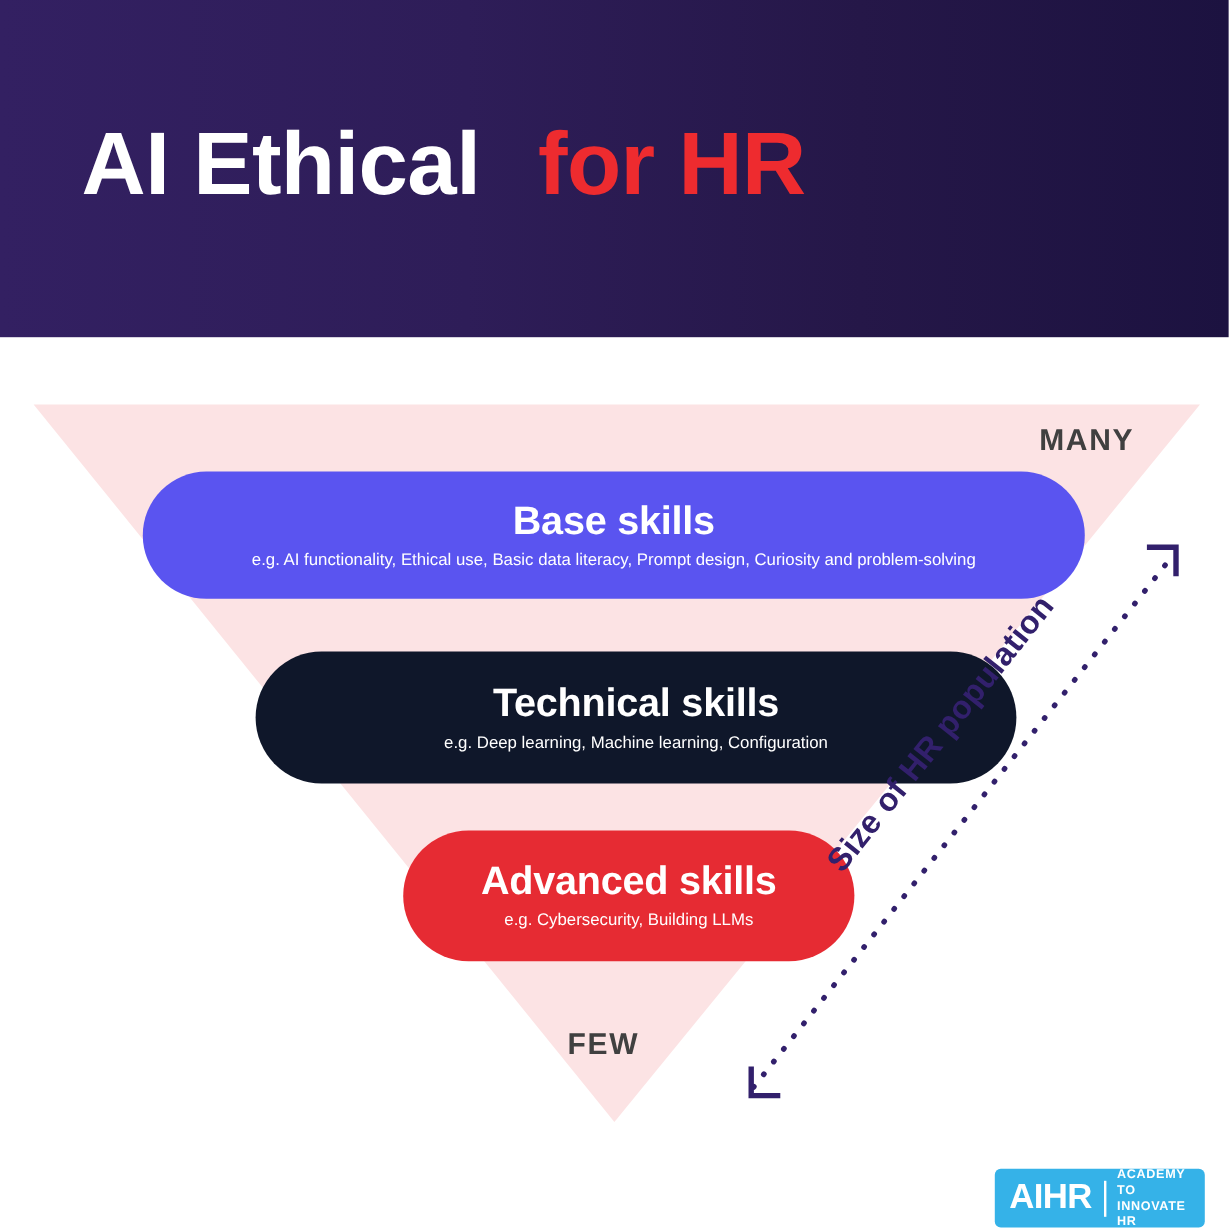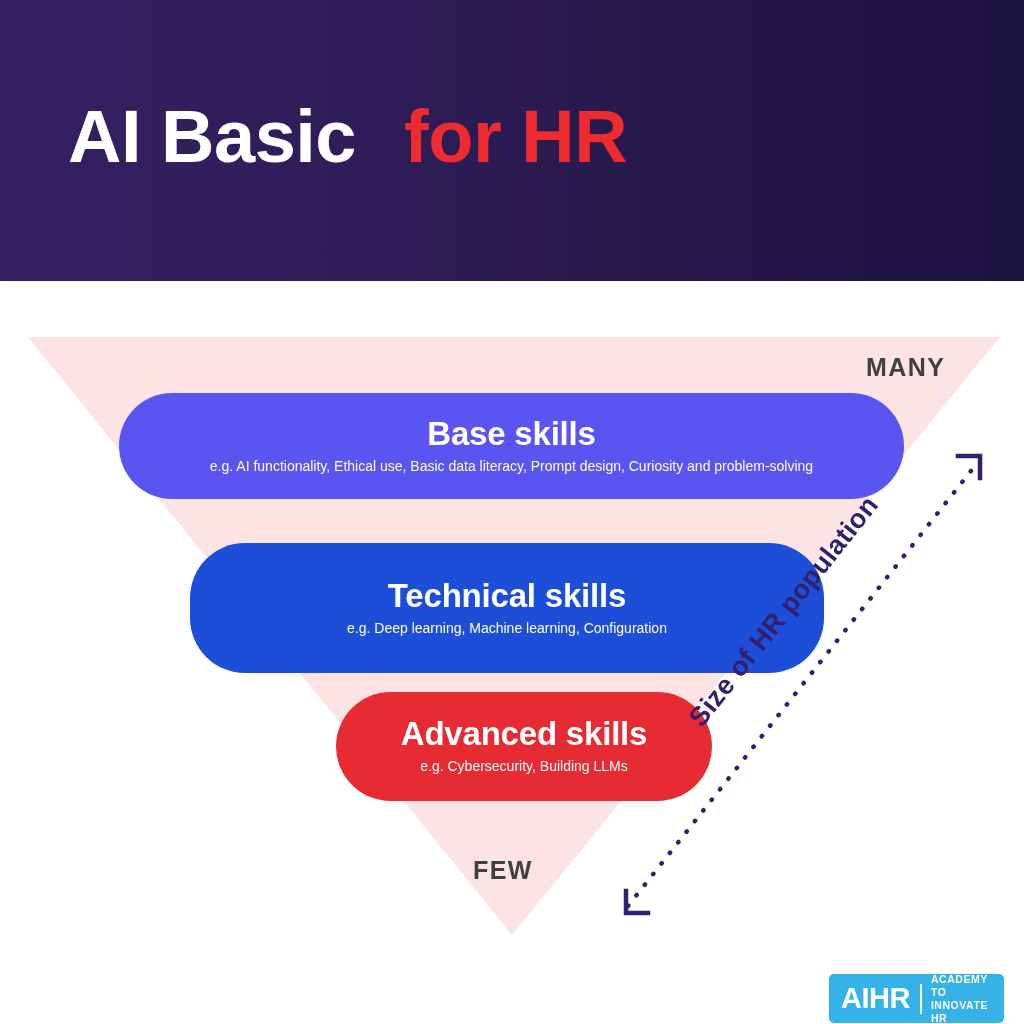--- a/index.html
+++ b/index.html
@@ -92,25 +92,25 @@
 
   .pill-base {
     left: 119px;
     top: 393px;
     width: 785px;
     height: 106px;
     background: #5a54f0;
     border-radius: 53px;
   }
   .pill-technical {
-    left: 190px;
+    left: 213px;
     top: 543px;
     width: 634px;
-    height: 130px;
-    background: #1d4ed8;
+    height: 110px;
+    background: #0f172a;
     border-radius: 55px;
   }
   .pill-advanced {
     left: 336px;
     top: 692px;
     width: 376px;
     height: 109px;
     background: #e62b33;
     border-radius: 55px;
   }
@@ -176,21 +176,21 @@
     line-height: 13px;
     text-align: left;
   }
 </style>
 </head>
 <body>
 
 <div id="canvas">
 
   <div class="header-band">
-    <div class="title"><span>AI Basic</span><span> </span><span class="accent">for HR</span></div>
+    <div class="title"><span>AI Ethical</span><span> </span><span class="accent">for HR</span></div>
   </div>
 
   <svg class="funnel" viewBox="0 0 1024 680" width="1024" height="680">
     <polygon points="28,57 1000,57 512,655" fill="#fce3e4"></polygon>
   </svg>
 
   <div class="scale-label scale-many">MANY</div>
   <div class="scale-label scale-few">FEW</div>
 
   <div class="pill pill-base">

